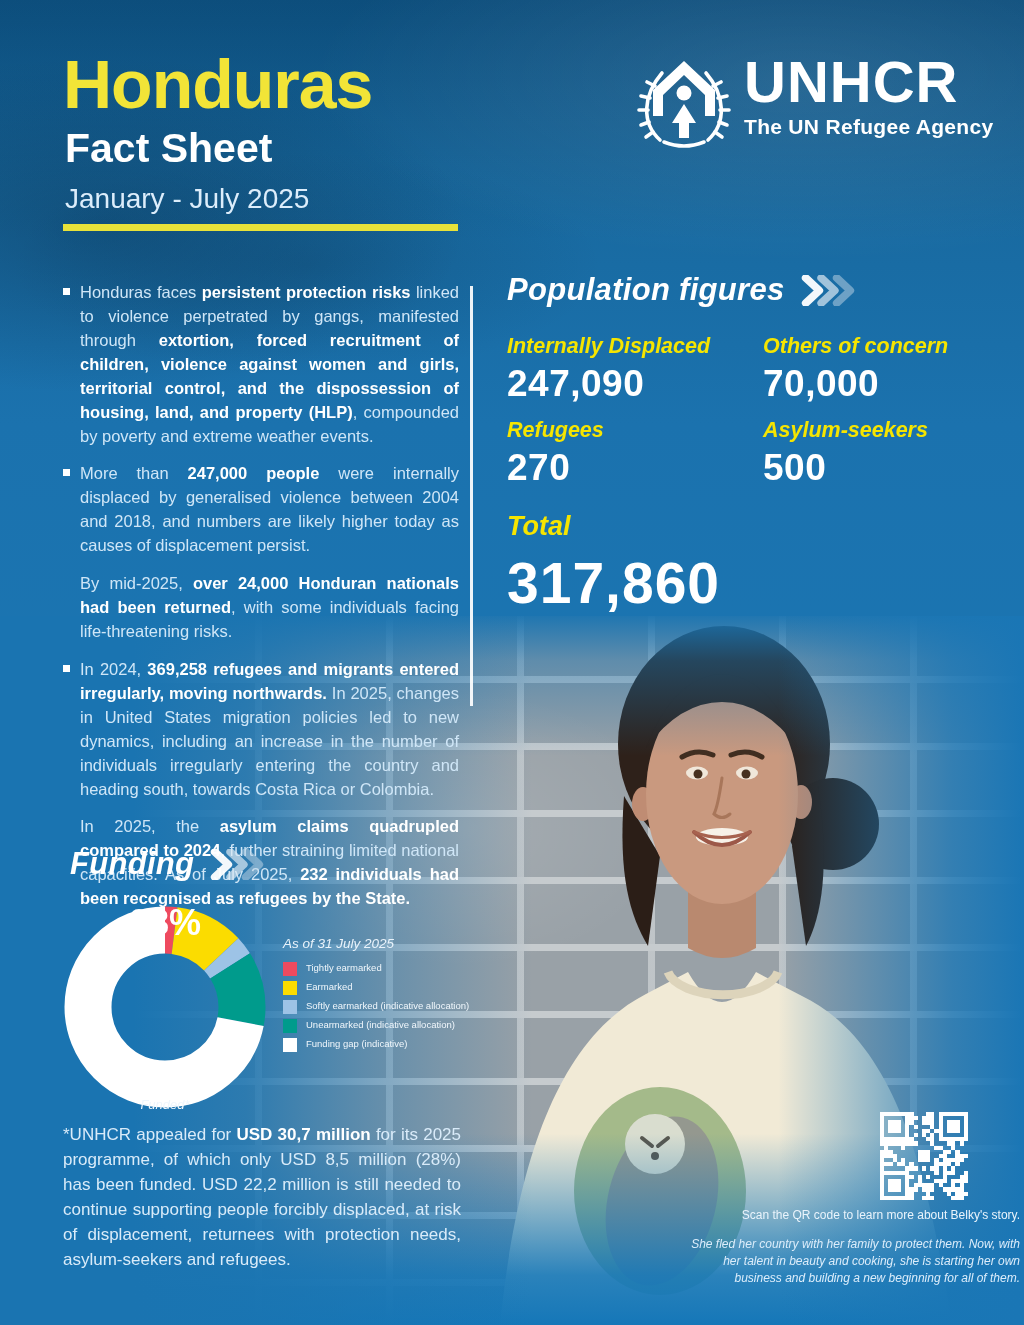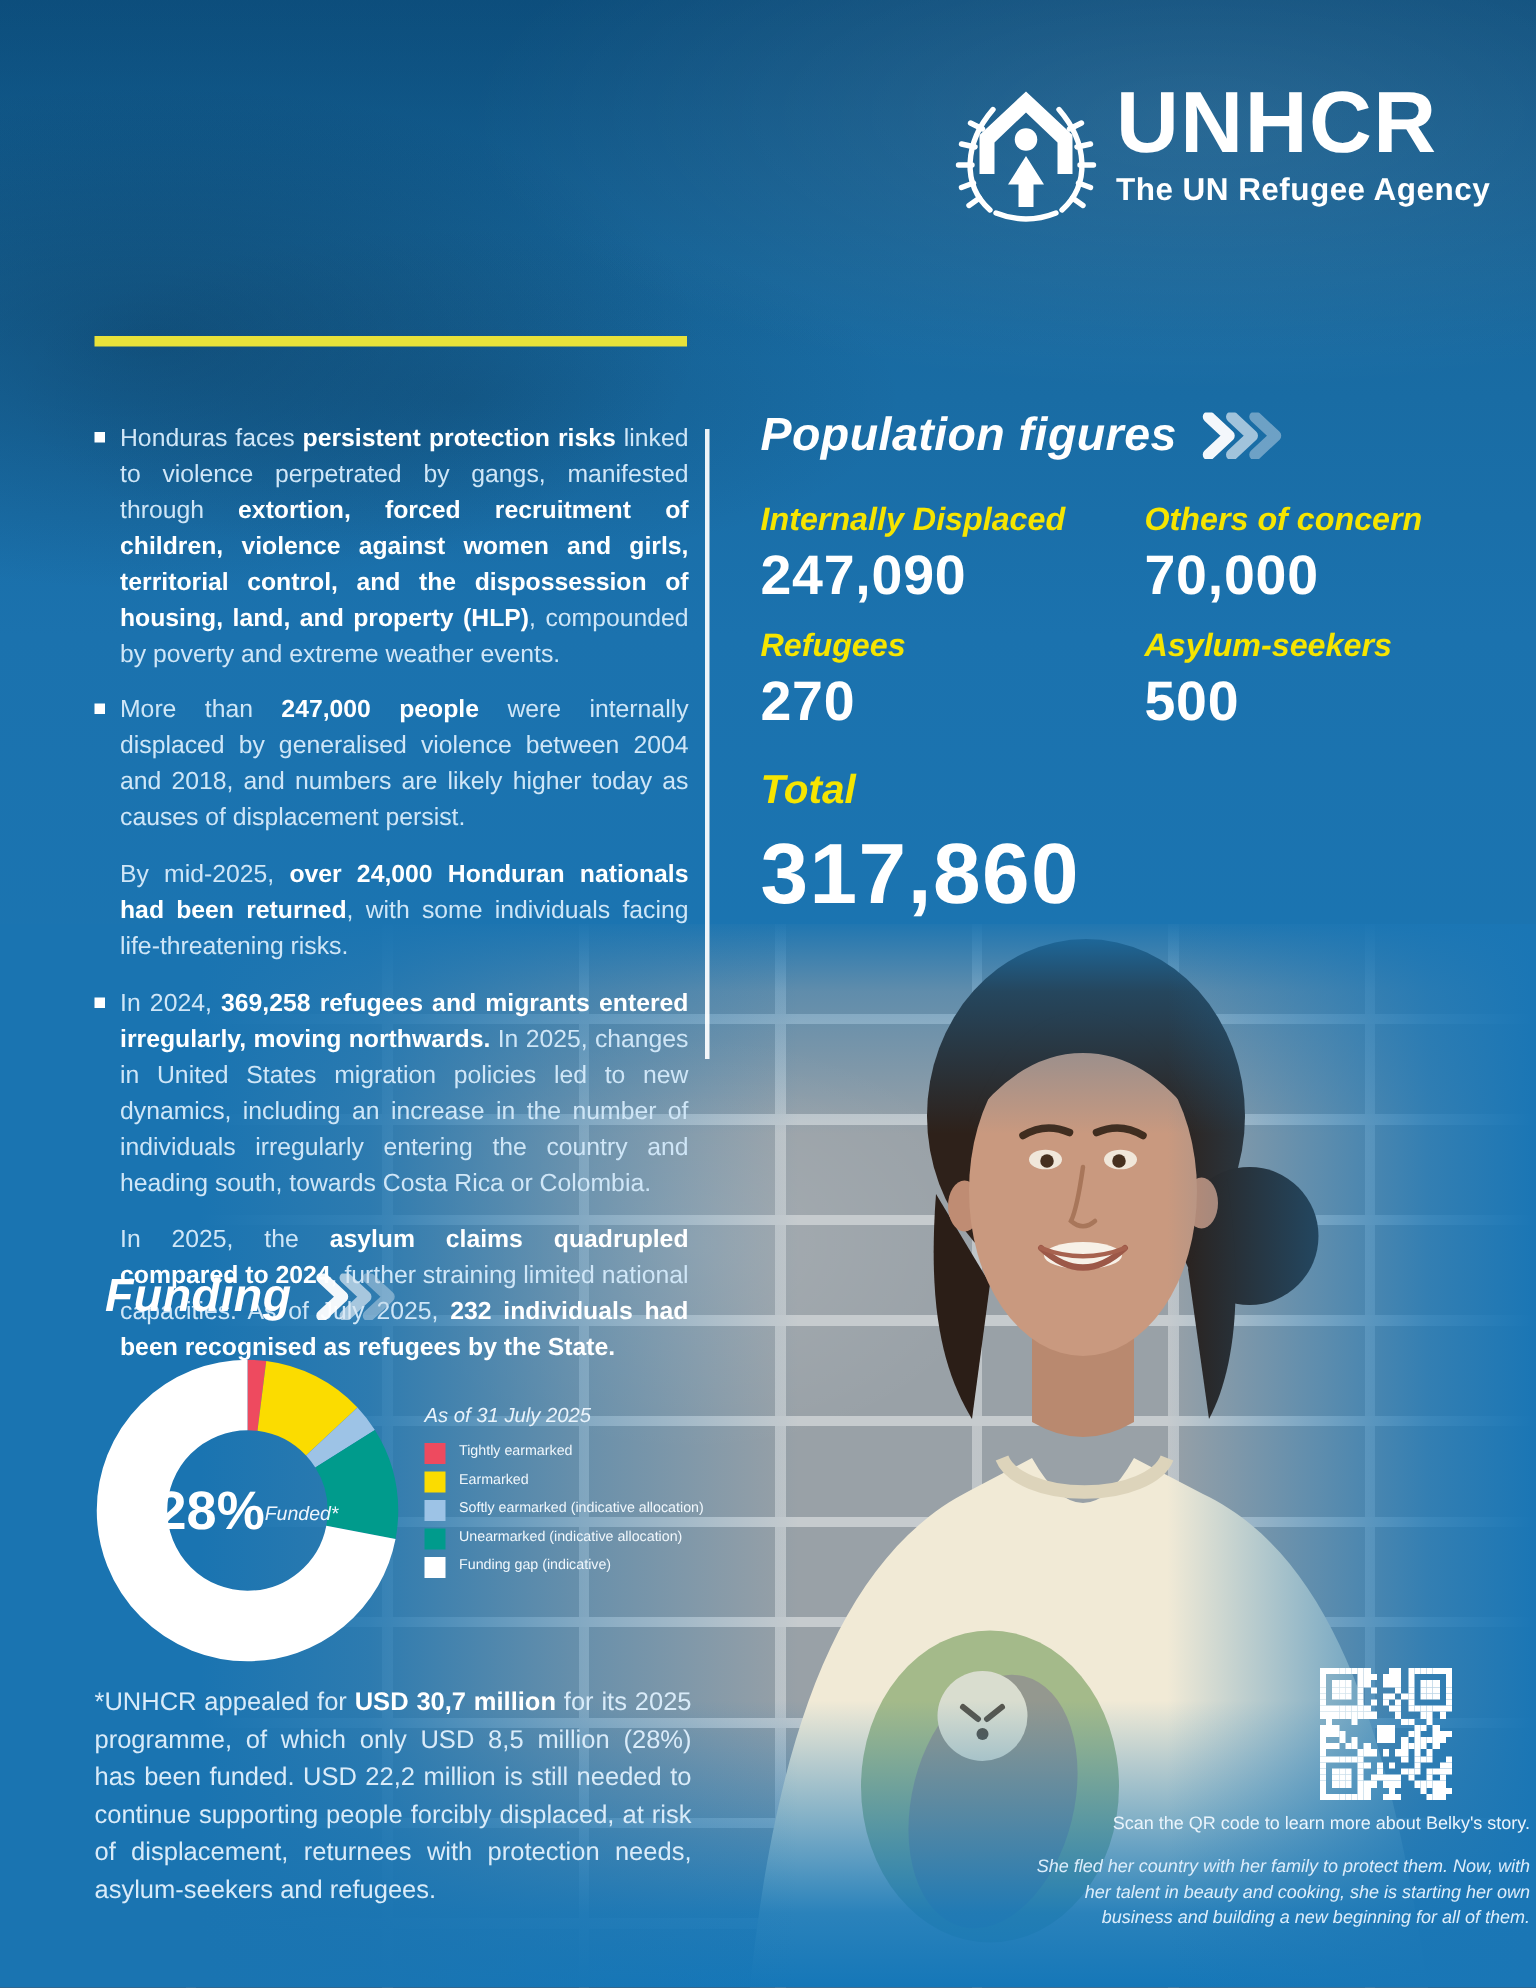--- a/index.html
+++ b/index.html
@@ -63,21 +63,21 @@
   #population{position:absolute;left:507px;top:272px;width:515px;}
   #pop-grid{display:grid;grid-template-columns:256px 1fr;row-gap:13px;margin-top:26px;}
   .stat-label{font-size:21.5px;font-weight:700;font-style:italic;color:#F6E500;}
   .stat-value{font-size:37px;font-weight:800;color:#ffffff;margin-top:4px;letter-spacing:.5px;}
   #total-block{margin-top:22px;}
   #total-label{font-size:27px;font-weight:700;font-style:italic;color:#F6E500;}
   #total-value{font-size:57px;font-weight:800;color:#ffffff;letter-spacing:1px;margin-top:8px;}
 
   #funding-heading{position:absolute;left:70px;top:846px;}
   #donut-wrap{position:absolute;left:60px;top:902px;width:210px;height:210px;}
-  #donut-center{position:absolute;inset:0;display:flex;flex-direction:row;align-items:center;justify-content:center;color:#fff;pointer-events:none;}
+  #donut-center{position:absolute;inset:0;display:flex;flex-direction:column;align-items:center;justify-content:space-between;color:#fff;pointer-events:none;}
   #donut-center .v{font-size:36px;font-weight:800;}
   #donut-center .l{font-size:13px;font-style:italic;margin-top:2px;color:#eef6fd;}
 
   #legend{position:absolute;left:283px;top:936px;width:200px;color:#f0f7fc;}
   #legend .asof{font-size:13.5px;font-style:italic;margin-bottom:11px;color:#e9f3fb;}
   .legend-item{display:flex;align-items:flex-start;margin-bottom:5px;}
   .legend-item .sw{width:14px;height:14px;flex:0 0 auto;margin-right:9px;}
   .legend-item .lb{font-size:9.5px;line-height:1.2;}
 
   #funding-note{position:absolute;left:63px;top:1106px;width:398px;font-size:17px;line-height:1.47;text-align:justify;color:#d9ebf9;}
@@ -131,20 +131,25 @@
         <circle cx="655" cy="528" r="30" fill="#d8dccf"></circle>
         <path d="M642 522 L652 530 M668 522 L658 530" stroke="#4c4a42" stroke-width="4" stroke-linecap="round"></path>
         <circle cx="655" cy="540" r="4" fill="#4c4a42"></circle>
       </g>
     </svg>
     <div id="photo-overlay"></div>
   </div>
 
   <div class="layer">
 
+    <div id="title-block">
+      <h1 id="page-title">Honduras</h1>
+      <div id="page-subtitle">Fact Sheet</div>
+      <div id="page-period">January - July 2025</div>
+    </div>
     <div id="title-rule"></div>
 
     <div id="logo">
       <svg class="emblem" viewBox="0 0 100 100">
         <g stroke="#fff" stroke-width="3.6" fill="none" stroke-linecap="round">
           <path d="M28 20 C9 42 7 70 26 87"></path>
           <path d="M72 20 C91 42 93 70 74 87"></path>
           <path d="M30 89 Q50 97 70 89"></path>
           <path d="M21 33 L13 29"></path>
             <path d="M16 45 L7 43"></path>

